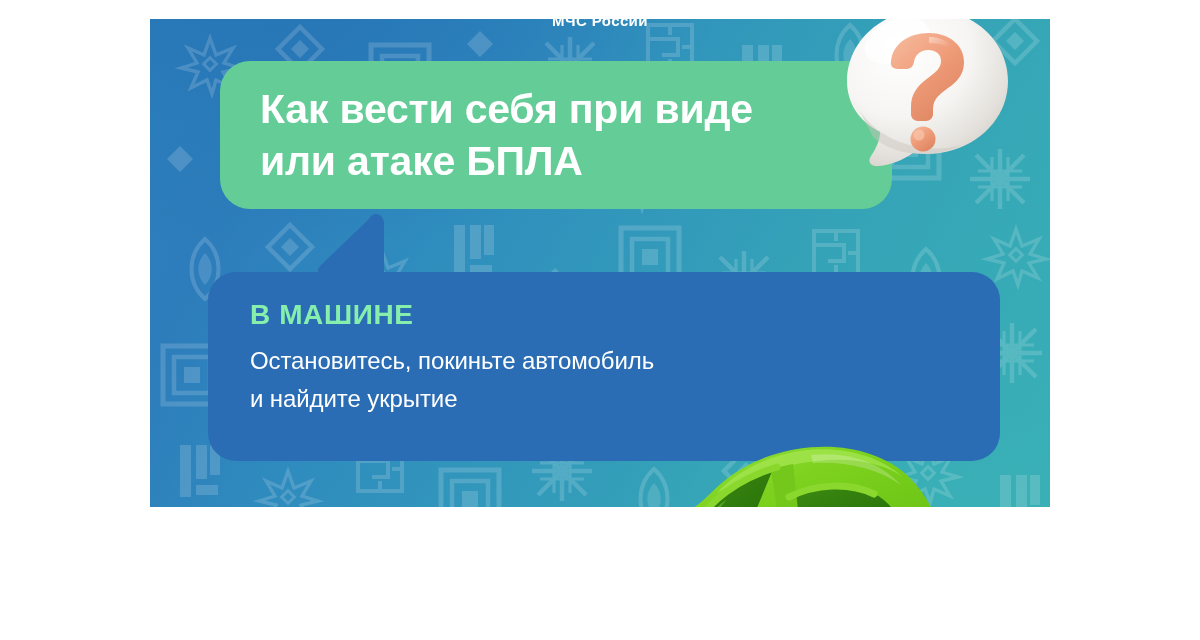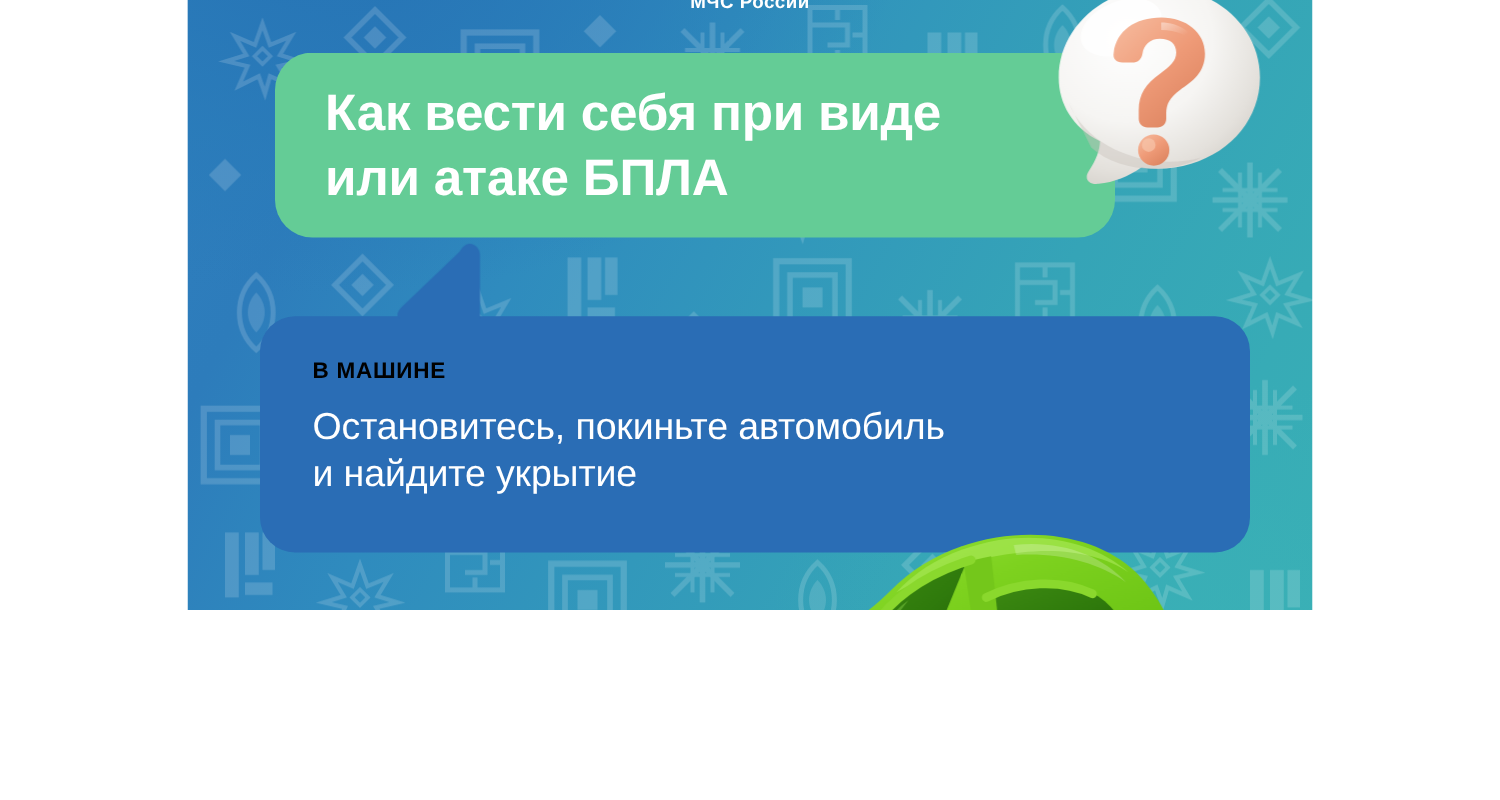--- a/index.html
+++ b/index.html
@@ -13,20 +13,21 @@
     overflow: hidden;
     font-family: "Liberation Sans", sans-serif;
   }
 
   #poster {
     position: relative;
     width: 1200px;
     height: 488px;
     background: #ffffff;
     overflow: hidden;
+    margin-top: 19px;
   }
 
   
   #artboard {
     position: absolute;
     left: 150px;
     top: 0;
     width: 900px;
     height: 640px;
     overflow: hidden;
@@ -132,30 +133,30 @@
     position: absolute;
     left: 110px;   
     top: -58px;
     width: 72px;
     height: 60px;
     z-index: 2;
   }
   #answer-tail svg { display: block; width: 100%; height: 100%; }
 
   #answer-heading {
-    color: #000000;
-    font-size: 18px;
+    color: #86efac;
+    font-size: 28px;
     font-weight: 700;
     letter-spacing: 0.6px;
     line-height: 30px;
     margin: 0 0 12px 0;
   }
   #answer-body {
     color: #ffffff;
-    font-size: 30px;
+    font-size: 24px;
     font-weight: 400;
     line-height: 38px;
     letter-spacing: -0.1px;
     white-space: pre-line;
   }
 
   
   #car {
     position: absolute;
     left: 415px;   

